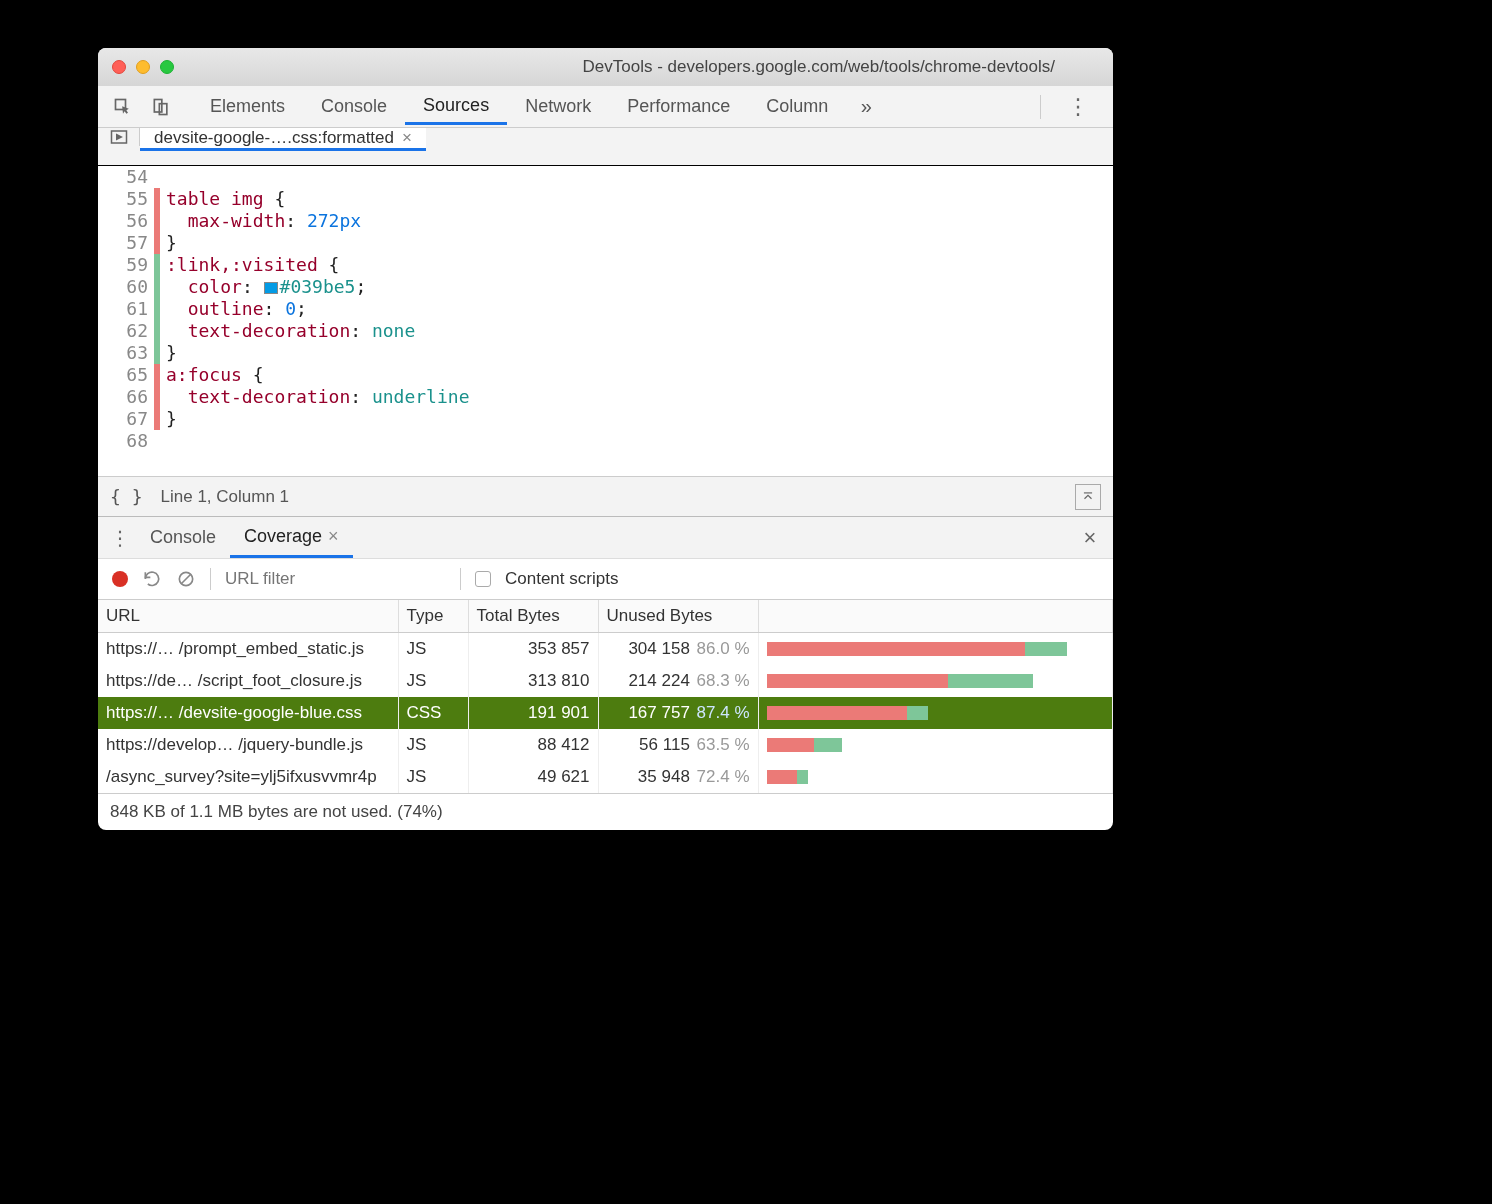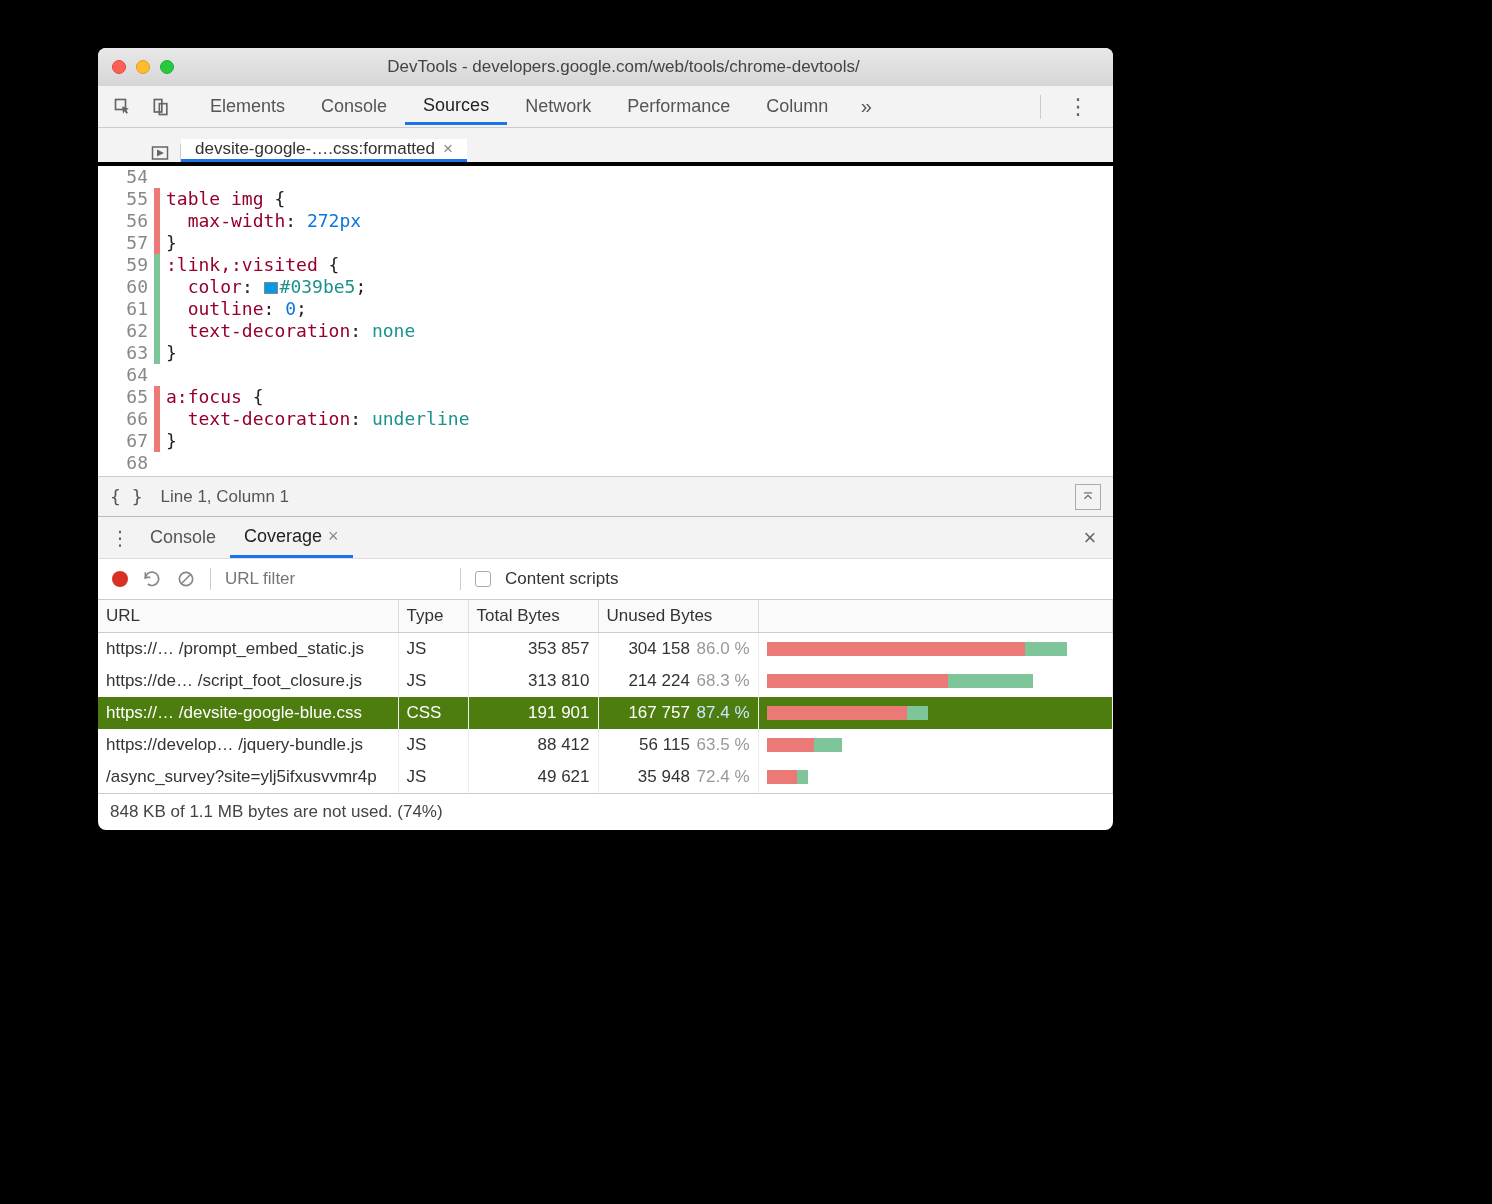--- a/index.html
+++ b/index.html
@@ -28,21 +28,21 @@
     background: linear-gradient(#e8e8e8,#d6d6d6);
     display: flex;
     align-items: center;
     padding: 0 14px;
   }
   .traffic { display: flex; gap: 10px; margin-right: 18px; }
   .dot { width: 14px; height: 14px; border-radius: 50%; }
   .dot.r { background:#ff5f57; border:1px solid #e1483d;}
   .dot.y { background:#febc2e; border:1px solid #e09e20;}
   .dot.g { background:#28c840; border:1px solid #1db233;}
-  .title { flex:1; text-align:center; font-size:17px; color:#444; font-weight:400; padding-right:44px;}
+  .title { flex:1; text-align:right; font-size:17px; color:#444; font-weight:400; padding-right:44px;}
   
   .maintabs {
     height: 42px;
     border-bottom: 1px solid #ccc;
     display: flex;
     align-items: stretch;
     padding: 2px 6px;
     background:#f3f3f3;
   }
   .mt-icon { width:38px; display:flex; align-items:center; justify-content:center; color:#666;}
@@ -55,24 +55,23 @@
     cursor:pointer;
   }
   .mt-tab.active { color:#222; border-bottom:3px solid #1a73e8; font-weight:500;}
   .mt-over { width:40px; display:flex; align-items:center; justify-content:center; color:#555; font-size:20px;}
   .mt-spacer{flex:1;}
   .mt-right { display:flex; align-items:center; gap:18px; padding-right:10px;}
   .vline { width:1px; height:24px; background:#ccc;}
   
   .filetabs {
     height: 38px;
-    display:flex; align-items:flex-end;
+    display:flex; align-items:flex-start;
     background:#f3f3f3;
-    border-bottom:4px solid #000000;
-    padding-left:41px;
+    border-bottom:1px solid #000000;
   }
   .filetabs .play { width:42px; display:flex; align-items:center; justify-content:center; color:#666; border-right:1px solid #ccc;}
   .filetab {
     display:flex; align-items:center; gap:8px;
     padding:0 14px;
     font-size:17px; color:#333;
     border-bottom:3px solid #1a73e8;
     background:#fff;
   }
   .filetab .x { color:#888; font-size:17px; cursor:pointer;}
@@ -267,25 +266,20 @@
       </div>
       <div class="code-row">
         <div class="lineno">62</div>
         <div class="cov g"></div>
         <div class="codetxt"><span class="tk-plain">  </span><span class="tk-prop">text-decoration</span><span class="tk-plain">: </span><span class="tk-valteal">none</span></div>
       </div>
       <div class="code-row">
         <div class="lineno">63</div>
         <div class="cov g"></div>
         <div class="codetxt"><span class="tk-plain">}</span></div>
-      </div>
-      <div class="code-row">
-        <div class="lineno">64</div>
-        <div class="cov "></div>
-        <div class="codetxt"></div>
       </div>
       <div class="code-row">
         <div class="lineno">65</div>
         <div class="cov r"></div>
         <div class="codetxt"><span class="tk-sel">a:focus </span><span class="tk-plain">{</span></div>
       </div>
       <div class="code-row">
         <div class="lineno">66</div>
         <div class="cov r"></div>
         <div class="codetxt"><span class="tk-plain">  </span><span class="tk-prop">text-decoration</span><span class="tk-plain">: </span><span class="tk-valteal">underline</span></div>

